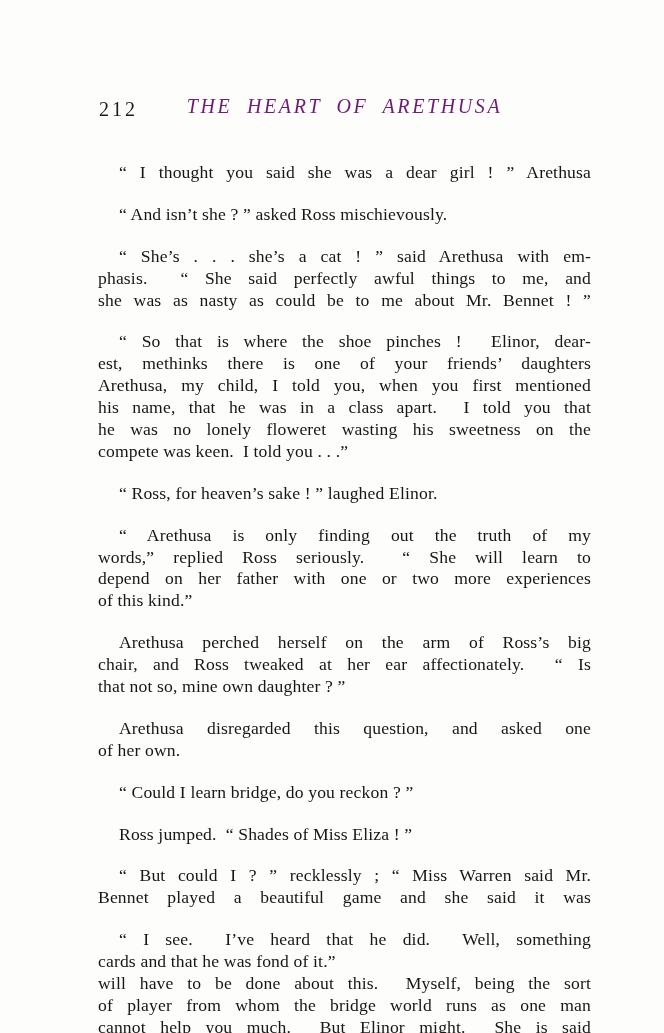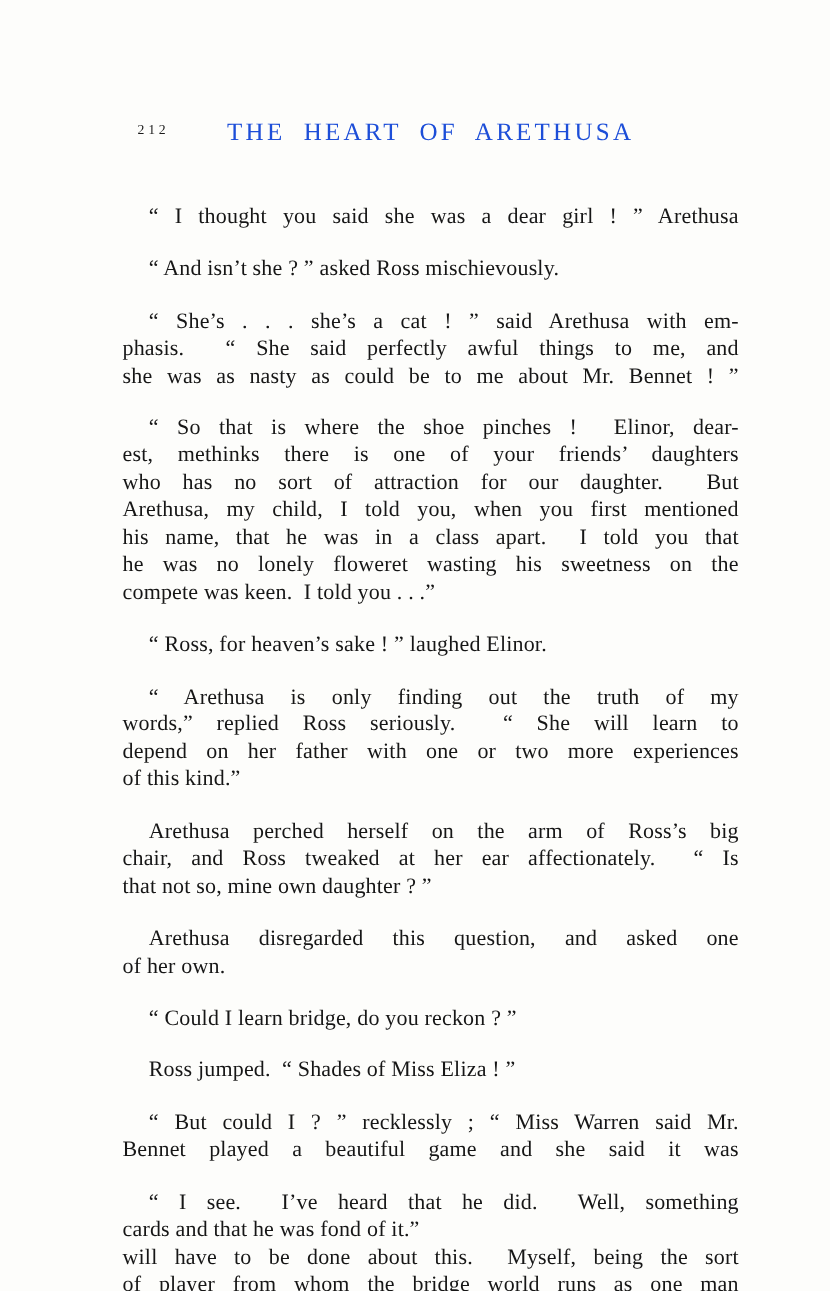--- a/index.html
+++ b/index.html
@@ -21,37 +21,38 @@
   }
   .page-header {
     position: absolute;
     top: 95px;
     left: 98px;
     width: 493px;
     height: 24px;
   }
   .folio {
     position: absolute;
-    left: 12px;
+    left: 1px;
     top: 3px;
-    font-size: 11px;
+    font-size: 20px;
     letter-spacing: 3px;
     color: #1a1a1a;
   }
   .running-title {
     position: absolute;
     left: 0;
     right: 0;
     top: 0;
     text-align: center;
     font-size: 20px;
     letter-spacing: 2.6px;
     word-spacing: 7px;
-    color: #1d4ed8;
+    color: #701a75;
     white-space: nowrap;
+    font-style: italic;
   }
   .page-body {
     position: absolute;
     top: 142px;
     left: 98px;
     width: 493px;
   }
   .line {
     height: 21.9px;
     line-height: 21.9px;
@@ -82,21 +83,20 @@
   </div>
 
   <div class="page-body">
       <div class="line indent just">“ I thought you said she was a dear girl ! ” Arethusa</div>
       <div class="line indent">“ And isn’t she ? ” asked Ross mischievously.</div>
       <div class="line indent just">“ She’s . . . she’s a cat ! ” said Arethusa with em-</div>
       <div class="line just">phasis.  “ She said perfectly awful things to me, and</div>
       <div class="line just">she was as nasty as could be to me about Mr. Bennet ! ”</div>
       <div class="line indent just">“ So that is where the shoe pinches !  Elinor, dear-</div>
       <div class="line just">est, methinks there is one of your friends’ daughters</div>
-      <div class="line just">who has no sort of attraction for our daughter.  But</div>
       <div class="line just">Arethusa, my child, I told you, when you first mentioned</div>
       <div class="line just">his name, that he was in a class apart.  I told you that</div>
       <div class="line just">he was no lonely floweret wasting his sweetness on the</div>
       <div class="line">compete was keen.  I told you . . .”</div>
       <div class="line indent">“ Ross, for heaven’s sake ! ” laughed Elinor.</div>
       <div class="line indent just">“ Arethusa is only finding out the truth of my</div>
       <div class="line just">words,” replied Ross seriously.  “ She will learn to</div>
       <div class="line just">depend on her father with one or two more experiences</div>
       <div class="line">of this kind.”</div>
       <div class="line indent just">Arethusa perched herself on the arm of Ross’s big</div>

